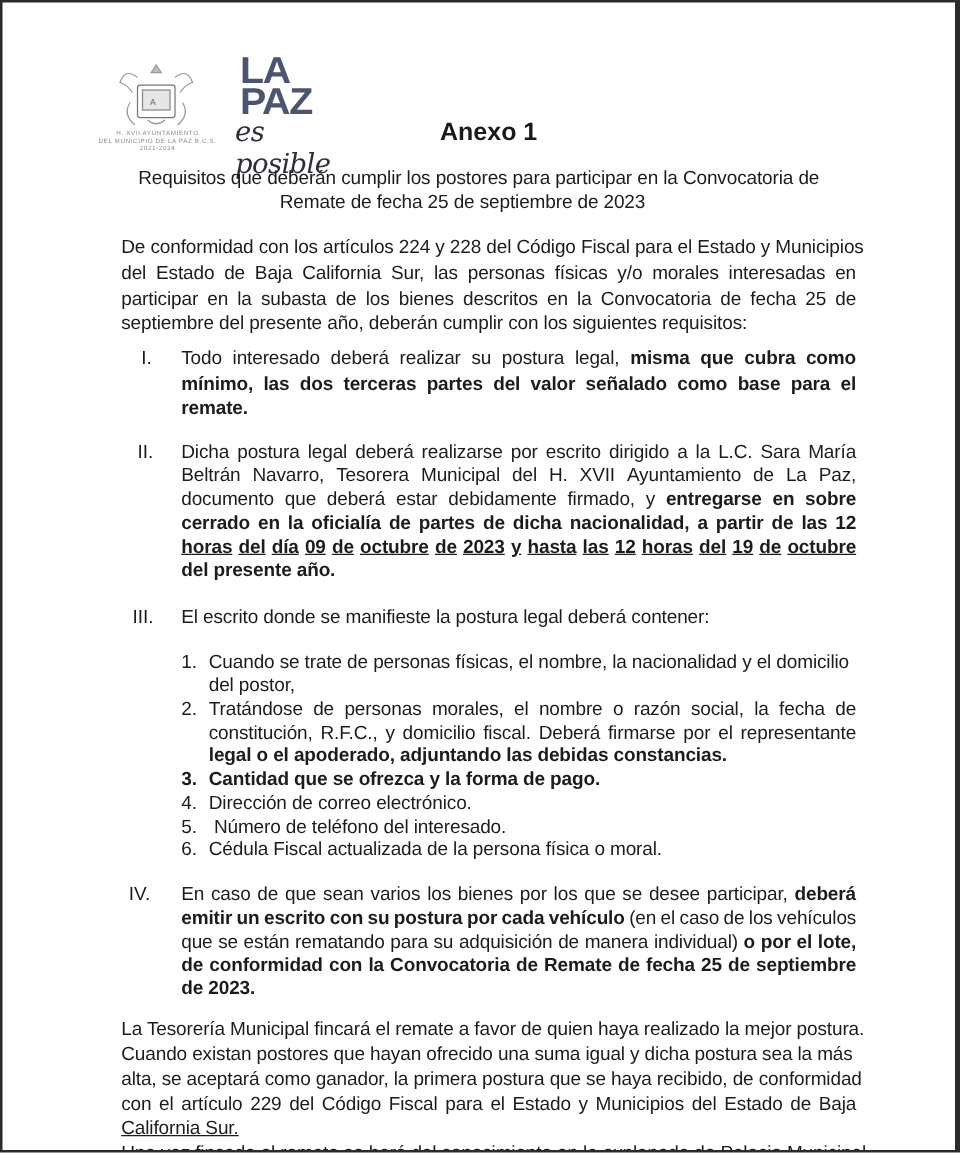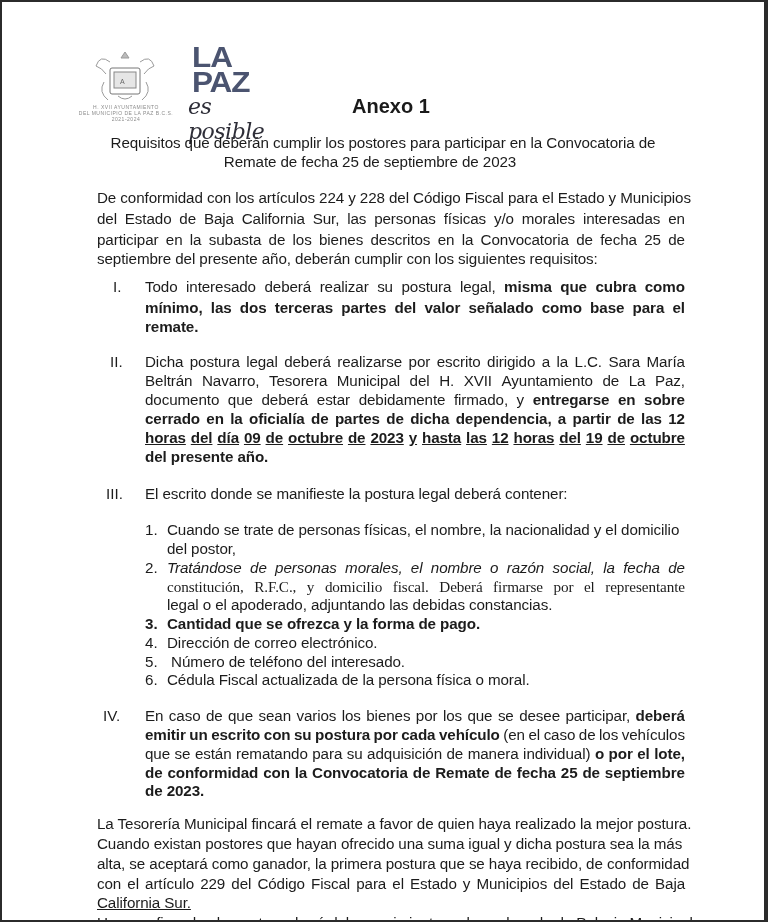--- a/index.html
+++ b/index.html
@@ -177,21 +177,21 @@
       </div>
     <div class="ln j" style="left:143px; top:407px; width:540px;">
         <span class="b">cerrado</span>
         <span class="b">en</span>
         <span class="b">la</span>
         <span class="b">oficialía</span>
         <span class="b">de</span>
         <span class="b">partes</span>
         <span class="b">de</span>
         <span class="b">dicha</span>
-        <span class="b">dependencia,</span>
+        <span class="b">nacionalidad,</span>
         <span class="b">a</span>
         <span class="b">partir</span>
         <span class="b">de</span>
         <span class="b">las</span>
         <span class="b">12</span>
       </div>
     <div class="ln j" style="left:143px; top:426px; width:540px;text-decoration:underline;">
         <span class="b">horas</span>
         <span class="b">del</span>
         <span class="b">día</span>
@@ -216,47 +216,47 @@
   <div>
     <div class="num" style="left:104px; top:482px;">III.</div>
     <div class="ln" style="left:143px; top:482px;"><span>El escrito donde se manifieste la postura legal deberá contener:</span></div>
 
     <div>
       <div class="num" style="left:143px; top:518px;">1.</div>
       <div class="ln" style="left:165px; top:518px;">Cuando se trate de personas físicas, el nombre, la nacionalidad y el domicilio</div>
       <div class="ln" style="left:165px; top:537px;">del postor,</div>
 
       <div class="num" style="left:143px; top:556px;">2.</div>
-      <div class="ln j" style="left:165px; top:556px; width:518px;font-style:italic;">
+      <div class="ln j" style="left:165px; top:556px; width:518px;">
           <span>Tratándose</span>
           <span>de</span>
           <span>personas</span>
           <span>morales,</span>
           <span>el</span>
           <span>nombre</span>
           <span>o</span>
           <span>razón</span>
           <span>social,</span>
           <span>la</span>
           <span>fecha</span>
           <span>de</span>
         </div>
-      <div class="ln j" style="left:165px; top:575px; width:518px;font-family:Liberation Serif, serif;">
+      <div class="ln j" style="left:165px; top:575px; width:518px;">
           <span>constitución,</span>
           <span>R.F.C.,</span>
           <span>y</span>
           <span>domicilio</span>
           <span>fiscal.</span>
           <span>Deberá</span>
           <span>firmarse</span>
           <span>por</span>
           <span>el</span>
           <span>representante</span>
         </div>
-      <div class="ln" style="left:165px; top:593px;">legal o el apoderado, adjuntando las debidas constancias.</div>
+      <div class="ln" style="left:165px; top:593px;font-weight:bold;">legal o el apoderado, adjuntando las debidas constancias.</div>
 
       <div class="num b" style="left:143px; top:612px;">3.</div>
       <div class="ln b" style="left:165px; top:612px;">Cantidad que se ofrezca y la forma de pago.</div>
 
       <div class="num" style="left:143px; top:631px;">4.</div>
       <div class="ln" style="left:165px; top:631px;">Dirección de correo electrónico.</div>
 
       <div class="num" style="left:143px; top:650px;">5.</div>
       <div class="ln" style="left:165px; top:650px; white-space:pre;"> Número de teléfono del interesado.</div>
 

